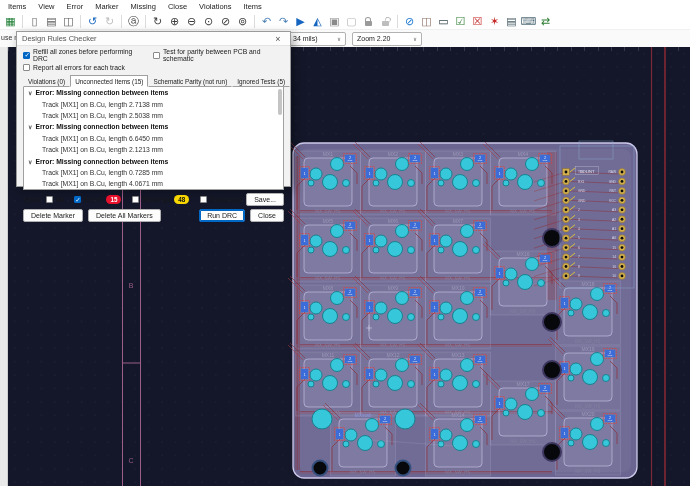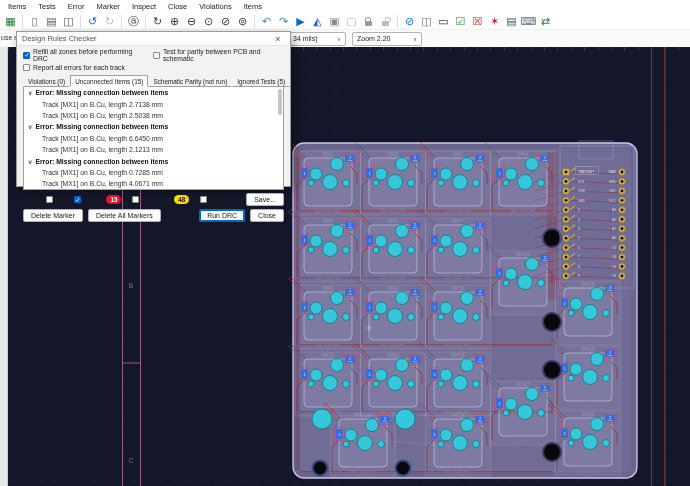--- a/index.html
+++ b/index.html
@@ -65,24 +65,24 @@
   #action-row{display:flex;align-items:center;gap:5px;margin-top:3px;}
   #run-drc-btn{margin-left:auto;border-color:#0067c4;box-shadow:inset 0 0 0 1px #0067c4;}
 </style>
 </head>
 <body>
 
 <div id="app">
 
   <div id="menubar">
       <span class="menu-item">Items</span>
-      <span class="menu-item">Tests</span>
+      <span class="menu-item">View</span>
       <span class="menu-item">Error</span>
       <span class="menu-item">Marker</span>
-      <span class="menu-item">Inspect</span>
+      <span class="menu-item">Missing</span>
       <span class="menu-item">Close</span>
       <span class="menu-item">Violations</span>
       <span class="menu-item">Items</span>
     </div>
 
   <div id="toolbar">
       <span class="ticon" style="color: rgb(30, 126, 52);">▦</span>
       <span class="tsep"></span>
       <span class="ticon" style="color: rgb(106, 106, 106);">▯</span>
       <span class="ticon" style="color: rgb(90, 90, 90);">▤</span>

